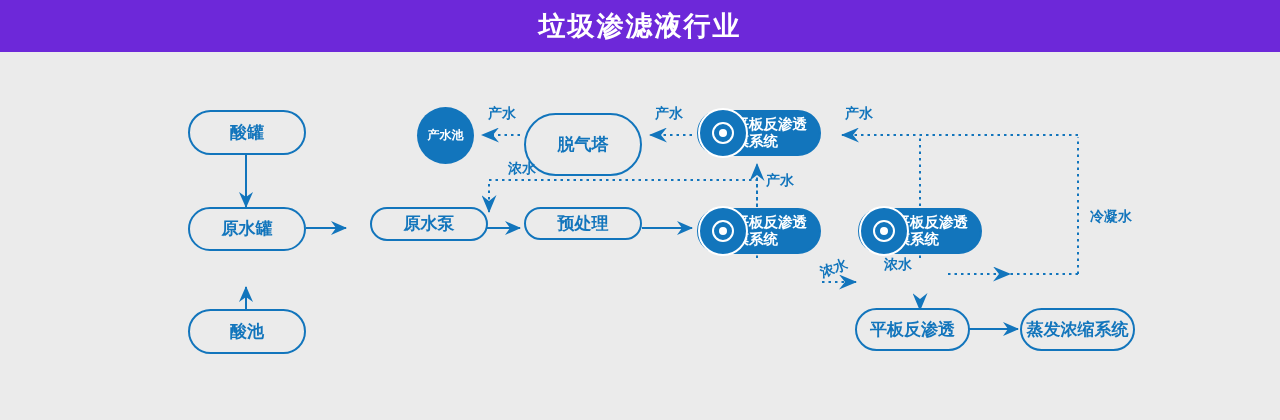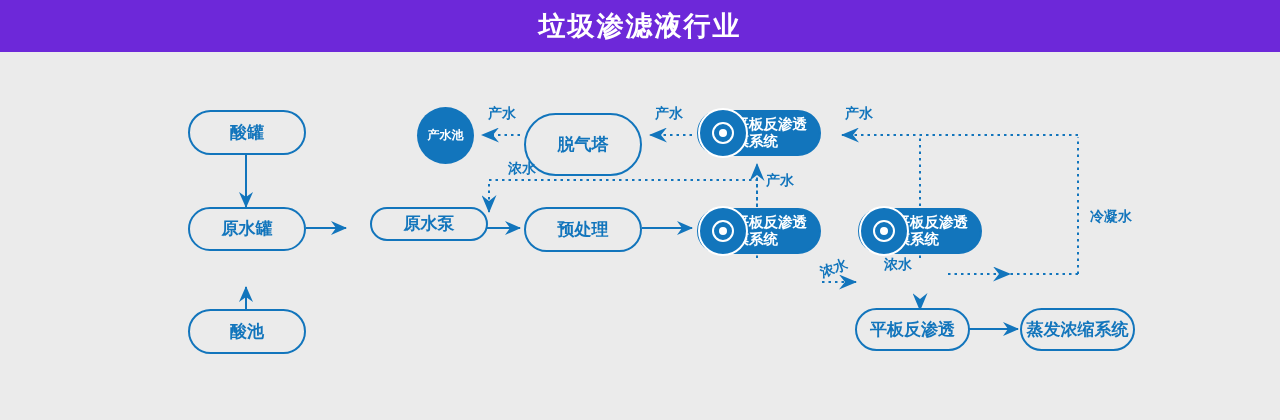--- a/index.html
+++ b/index.html
@@ -141,21 +141,21 @@
     </div>
 
     <div class="node node-outline" style="left:188px;top:257px;width:118px;height:45px;">
       <span>酸池</span>
     </div>
 
     <div class="node node-outline" style="left:370px;top:155px;width:118px;height:34px;">
       <span>原水泵</span>
     </div>
 
-    <div class="node node-outline" style="left:524px;top:155px;width:118px;height:45px;">
+    <div class="node node-outline" style="left:524px;top:155px;width:118px;height:33px;">
       <span>预处理</span>
     </div>
 
     <div class="node node-outline" style="left:524px;top:61px;width:118px;height:63px;">
       <span>脱气塔</span>
     </div>
 
     <div class="node node-circle" style="left:417px;top:55px;width:57px;height:57px;">
       <span>产水池</span>
     </div>

